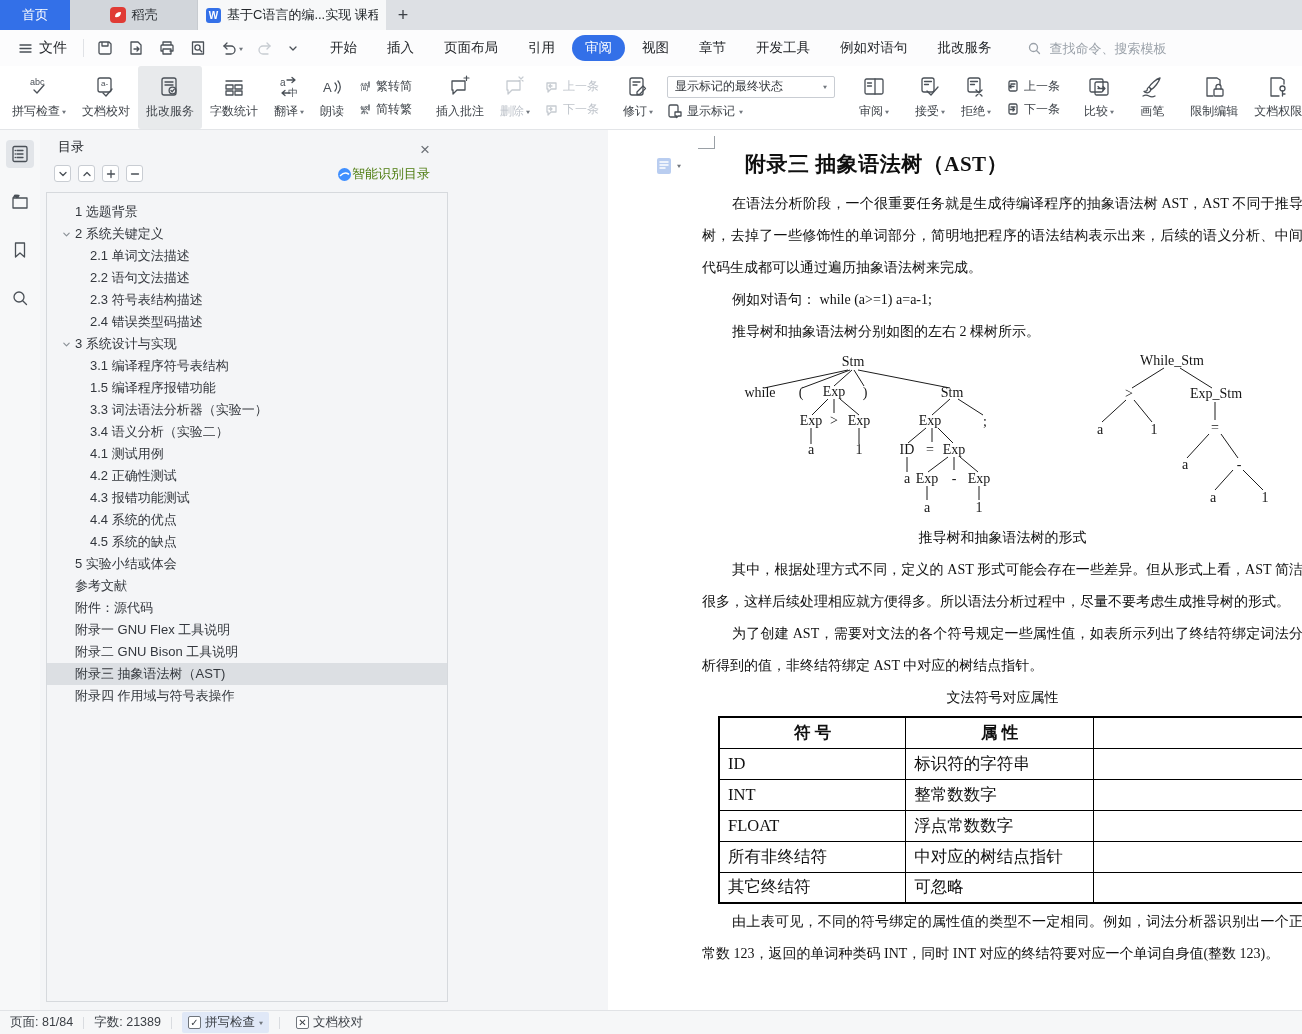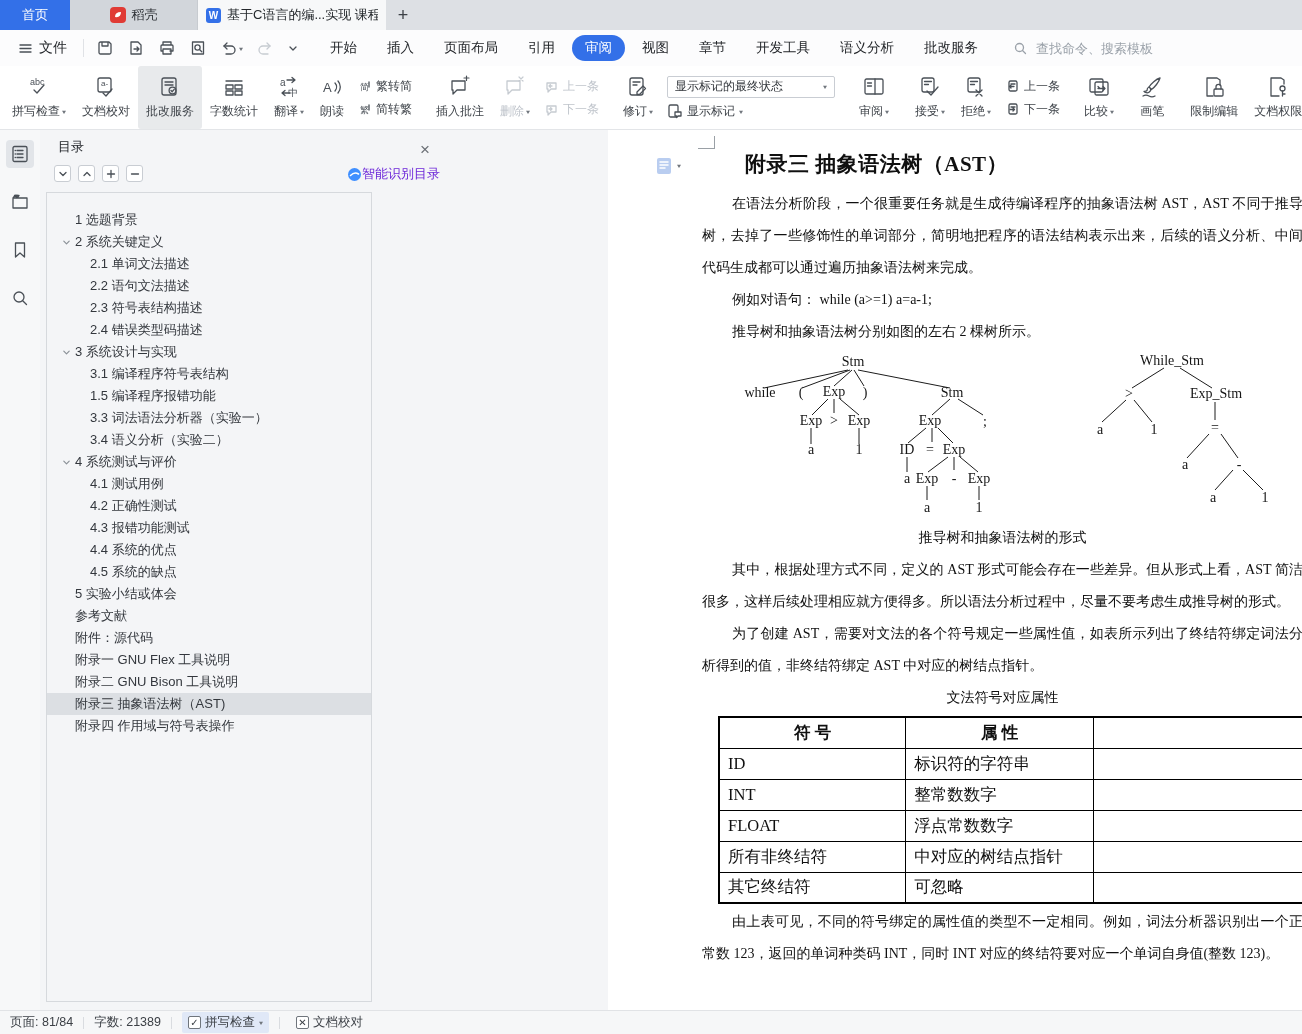--- a/index.html
+++ b/index.html
@@ -56,22 +56,22 @@
   .strip { width:40px; background:#f7f8f9; display:flex; flex-direction:column; align-items:center; gap:20px; padding-top:10px; }
   .sbtn { width:28px; height:28px; border-radius:4px; display:flex; align-items:center; justify-content:center; }
   .sbtn.active { background:#e2e5e9; }
 
   .tocpanel { width:568px; background:#f4f5f7; position:relative; }
   .toc-title { position:absolute; left:18px; top:8px; font-size:13px; color:#212429; }
   .toc-close { position:absolute; right:178px; top:10px; font-size:17px; color:#6b7076; }
   .toc-ctrls { position:absolute; left:14px; top:35px; display:flex; gap:7px; }
   .cbtn { width:17px; height:17px; border:1px solid #c9cdd3; border-radius:3px; background:#fff;
           display:flex; align-items:center; justify-content:center; }
-  .smart { position:absolute; right:168px; top:35px; display:flex; align-items:center; gap:0; font-size:13px; color:#6d28d9; }
-  .toclist { position:absolute; left:6px; top:62px; width:326px; bottom:8px; border:1px solid #d6d9dd; padding-top:16px; overflow:hidden; }
+  .smart { position:absolute; right:178px; top:35px; display:flex; align-items:center; gap:0; font-size:13px; color:#4d7c0f; }
+  .toclist { position:absolute; left:6px; top:62px; width:402px; bottom:8px; border:1px solid #d6d9dd; padding-top:8px; overflow:hidden; }
   .trow { height:22px; display:flex; align-items:center; font-size:13px; color:#33373d; white-space:nowrap; }
   .trow .chev { width:24px; display:flex; justify-content:flex-end; padding-right:4px; flex:none; }
   .trow.l1 { padding-left:28px; }
   .trow.l1c { padding-left:4px; }
   .trow.l2 { padding-left:43px; }
   .trow.sel { background:#dcdfe3; }
 
   
   .page { flex:1; background:#fff; position:relative; overflow:hidden;
           font-family:"Liberation Serif","DejaVu Serif",serif; color:#101010; }
@@ -179,21 +179,21 @@
     </div>
     <div class="menu-items">
       <span class="mitem">开始</span>
       <span class="mitem">插入</span>
       <span class="mitem">页面布局</span>
       <span class="mitem">引用</span>
       <span class="mitem active">审阅</span>
       <span class="mitem">视图</span>
       <span class="mitem">章节</span>
       <span class="mitem">开发工具</span>
-      <span class="mitem">语义分析</span>
+      <span class="mitem">例如对语句</span>
       <span class="mitem">批改服务</span>
     </div>
     <div class="msearch">
       <svg class="ic" width="15" height="15" viewBox="0 0 15 15" style="stroke:#9aa1a9">
           <circle cx="6.5" cy="6.5" r="4"></circle>
           <path d="M9.5 9.5l3 3"></path>
         </svg>
       <input placeholder="查找命令、搜索模板" style="">
     </div>
   </div>
@@ -540,28 +540,20 @@
             <span>3.1 编译程序符号表结构</span>
           </div>
         <div class="trow l2">
             <span>1.5 编译程序报错功能</span>
           </div>
         <div class="trow l2">
             <span>3.3 词法语法分析器（实验一）</span>
           </div>
         <div class="trow l2">
             <span>3.4 语义分析（实验二）</span>
-          </div>
-        <div class="trow l1c">
-            <span class="chev">
-              <svg class="ic" width="9" height="9" viewBox="0 0 10 10" style="stroke:#8a9097">
-                <path d="M2 3.5l3 3 3-3"></path>
-              </svg>
-            </span>
-            <span>4 系统测试与评价</span>
           </div>
         <div class="trow l2">
             <span>4.1  测试用例</span>
           </div>
         <div class="trow l2">
             <span>4.2  正确性测试</span>
           </div>
         <div class="trow l2">
             <span>4.3  报错功能测试</span>
           </div>

